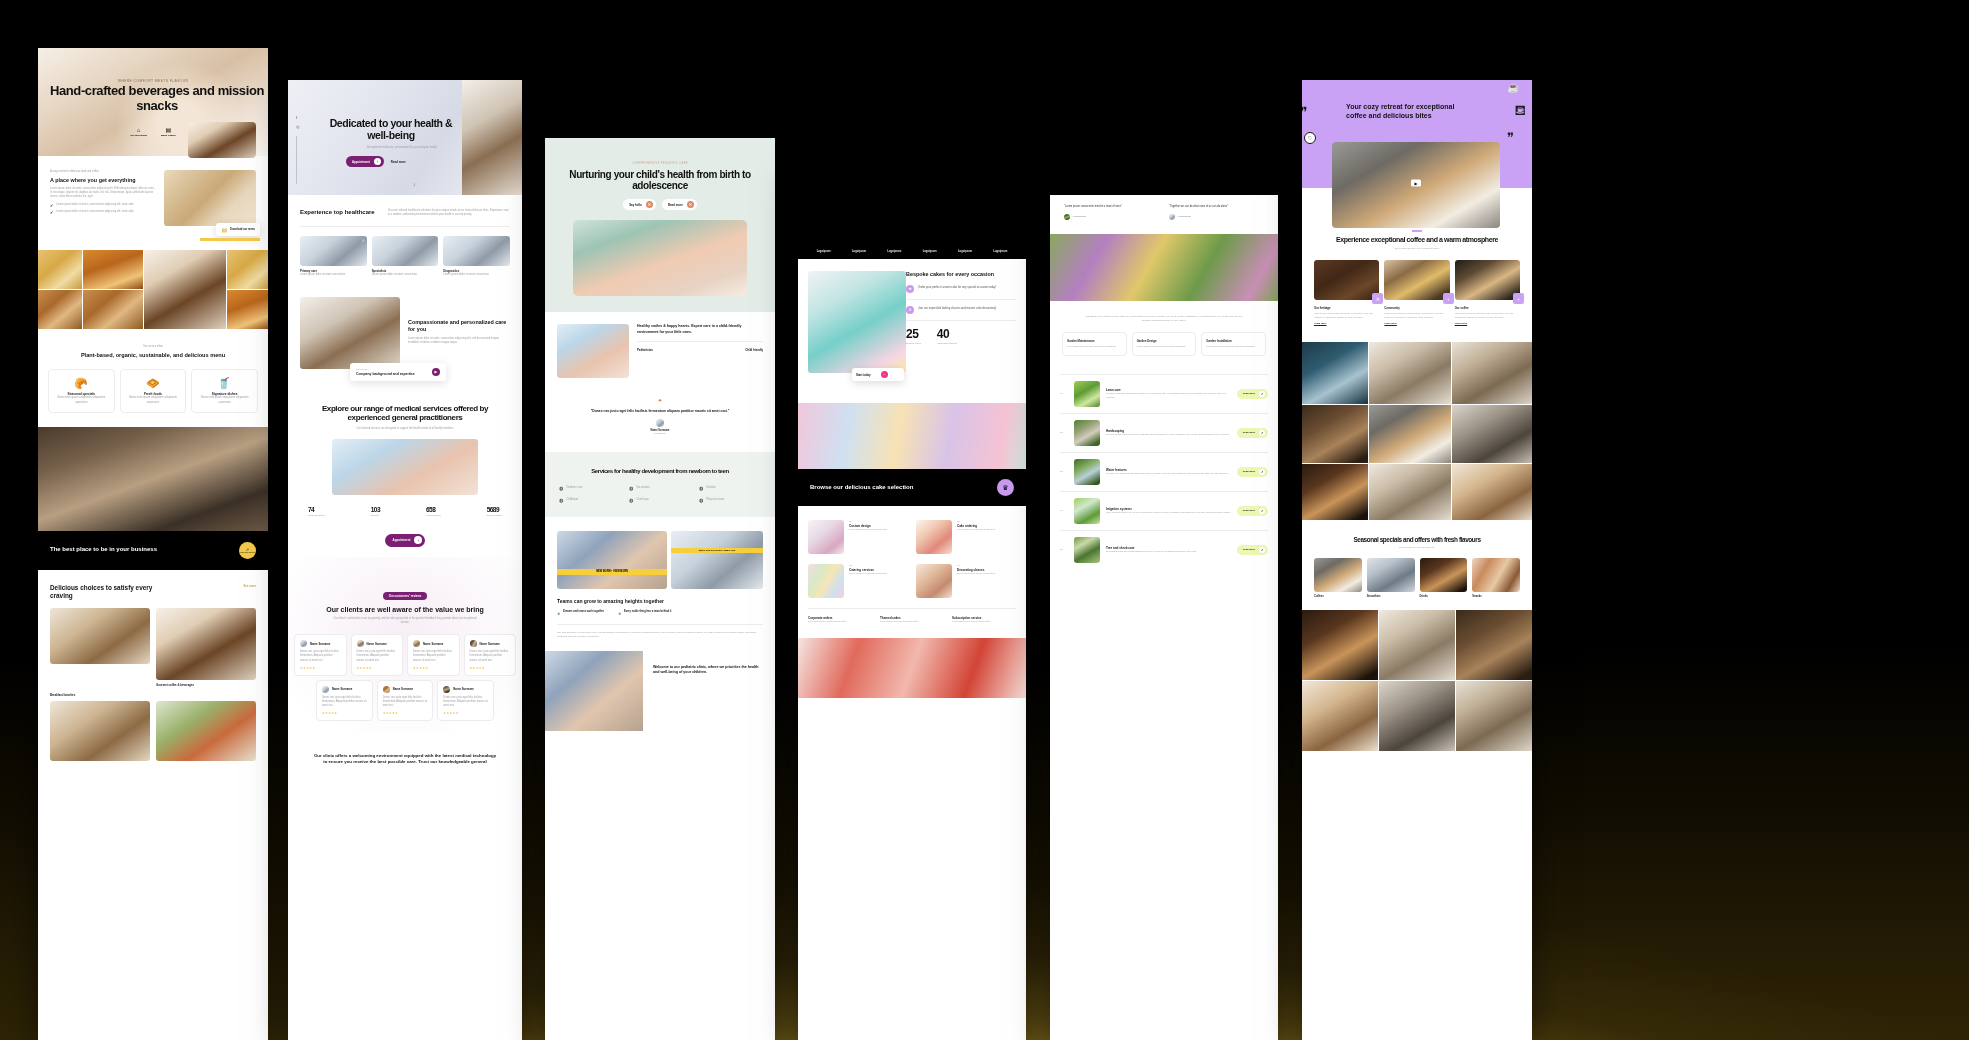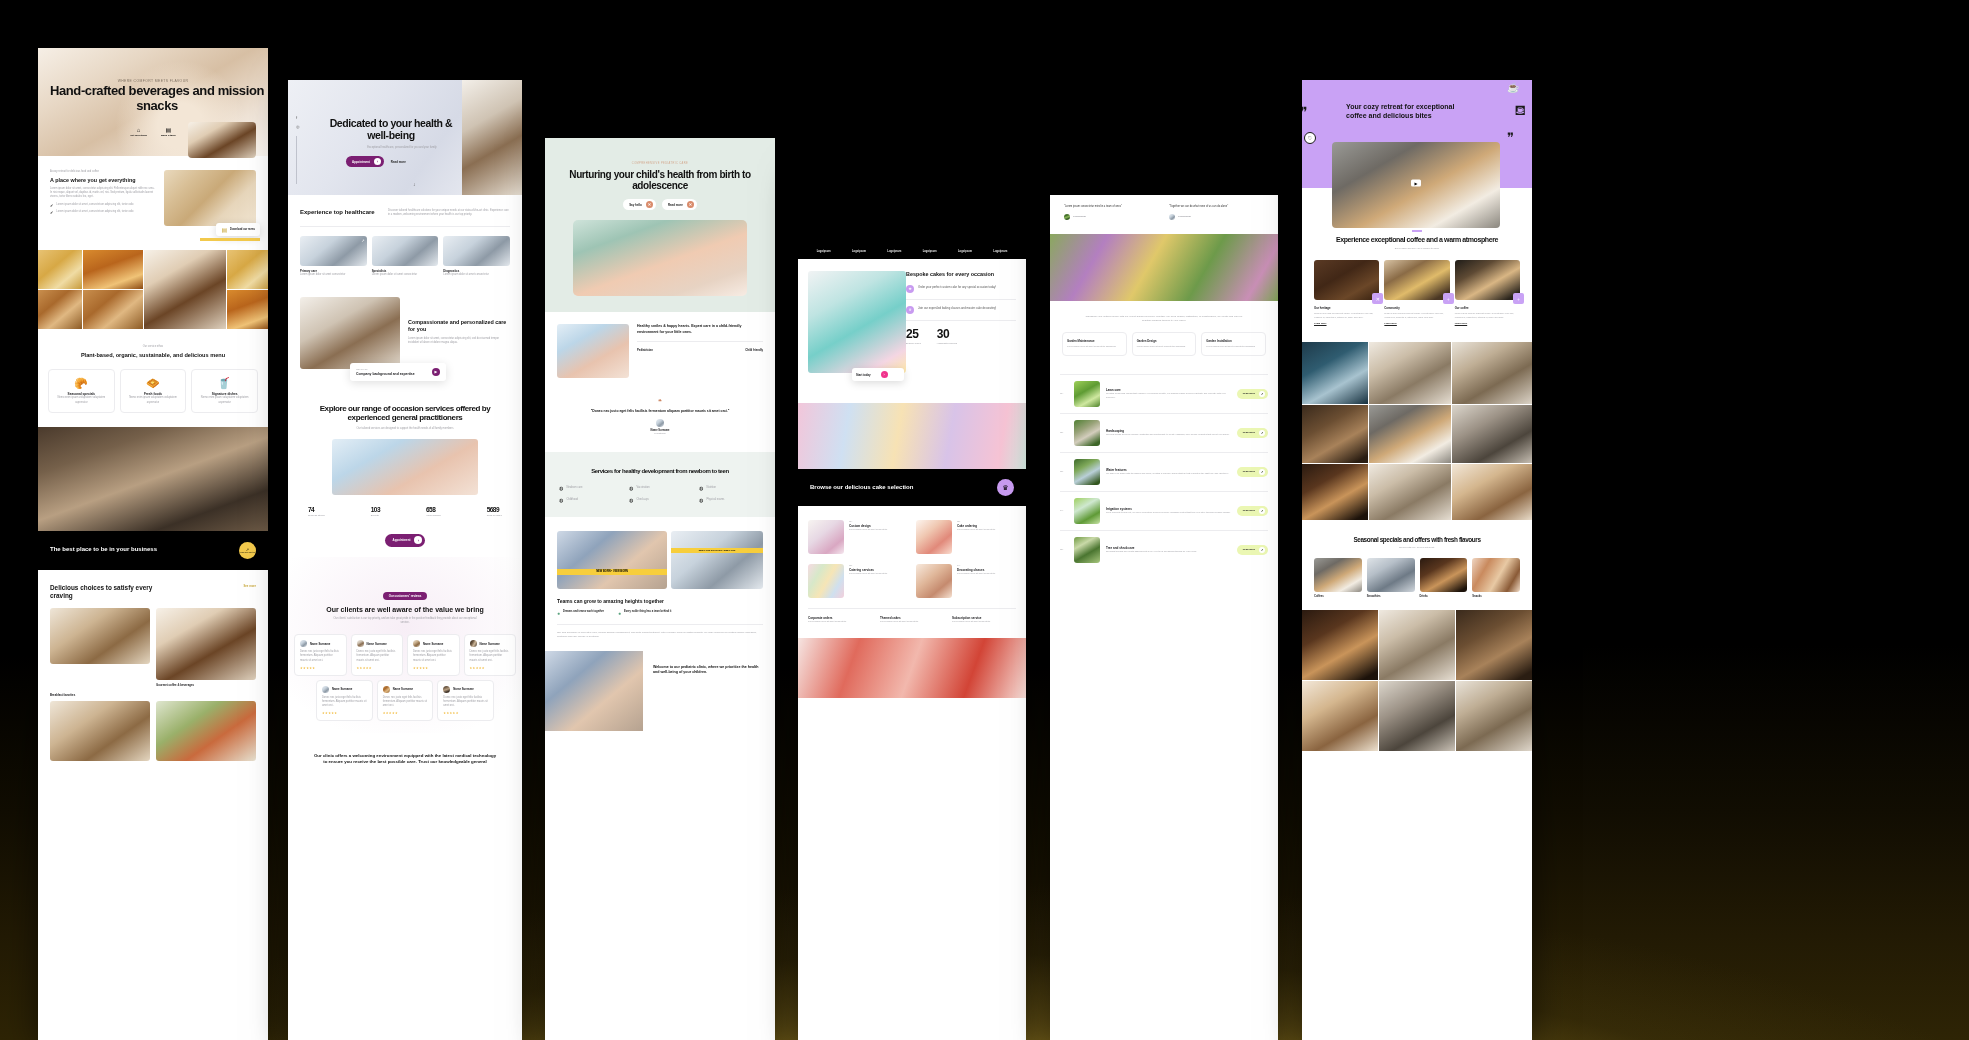--- a/index.html
+++ b/index.html
@@ -281,21 +281,21 @@
           <div style="position:absolute; right:6px; bottom:5px; width:8px; height:8px; border-radius:50%; background:#7b1f72; color:#fff; font-size:3.6px; display:flex; align-items:center; justify-content:center;">▶</div>
         </div>
       </div>
       <div style="flex:1; padding-top:22px;">
         <div style="font-size:5.4px; font-weight:800; line-height:1.25; color:#111;">Compassionate and personalized care for you</div>
         <div class="tiny2" style="margin-top:4px;">Lorem ipsum dolor sit amet, consectetur adipiscing elit, sed do eiusmod tempor incididunt ut labore et dolore magna aliqua.</div>
       </div>
     </div>
 
     <div style="padding:22px 14px 10px; text-align:center;">
-      <div class="h-title sm" style="color:#111;">Explore our range of occasion services offered by experienced general practitioners</div>
+      <div class="h-title sm" style="color:#111;">Explore our range of medical services offered by experienced general practitioners</div>
       <div class="tiny2" style="margin-top:4px;">Our tailored services are designed to support the health needs of all family members</div>
       <div class="px-baby2 imgbox" style="height:56px; margin:8px 30px 0;"></div>
       <div style="display:flex; justify-content:space-between; margin-top:11px; padding:0 6px;">
         <div style="text-align:left;">
           <div class="stat-num" style="font-size:6.5px;">74</div>
           <div class="stat-cap" style="font-size:2.4px;">Success stories</div>
         </div>
         <div style="text-align:left;">
           <div class="stat-num" style="font-size:6.5px;">103</div>
           <div class="stat-cap" style="font-size:2.4px;">Experts</div>
@@ -524,21 +524,21 @@
           <span style="width:8px; height:8px; border-radius:50%; background:#c89bf0; color:#fff; font-size:3.6px; display:flex; align-items:center; justify-content:center; flex:none;">♛</span>
           <span class="tiny2" style="font-size:2.8px; color:#555;">Join our expert-led baking classes and master cake decorating!</span>
         </div>
         <div class="sect-divider" style="margin:6px 0;"></div>
         <div style="display:flex; gap:16px;">
           <div>
             <div class="stat-num" style="font-size:12px;">25</div>
             <div class="stat-cap" style="font-size:2.2px;">Bespoke cakes</div>
           </div>
           <div>
-            <div class="stat-num" style="font-size:12px;">30</div>
+            <div class="stat-num" style="font-size:12px;">40</div>
             <div class="stat-cap" style="font-size:2.2px;">Handcrafted flavours</div>
           </div>
         </div>
       </div>
     </div>
 
     <div class="px-cupcake" style="height:66px; margin-top:14px;"></div>
     <div style="background:#000; padding:10px 12px; display:flex; align-items:center; justify-content:space-between;">
       <div style="color:#fff; font-size:6px; font-weight:800; line-height:1.3; max-width:128px;">Browse our delicious cake selection</div>
       <div style="width:17px; height:17px; border-radius:50%; background:#c89bf0; display:flex; align-items:center; justify-content:center; font-size:7px;">♛</div>

